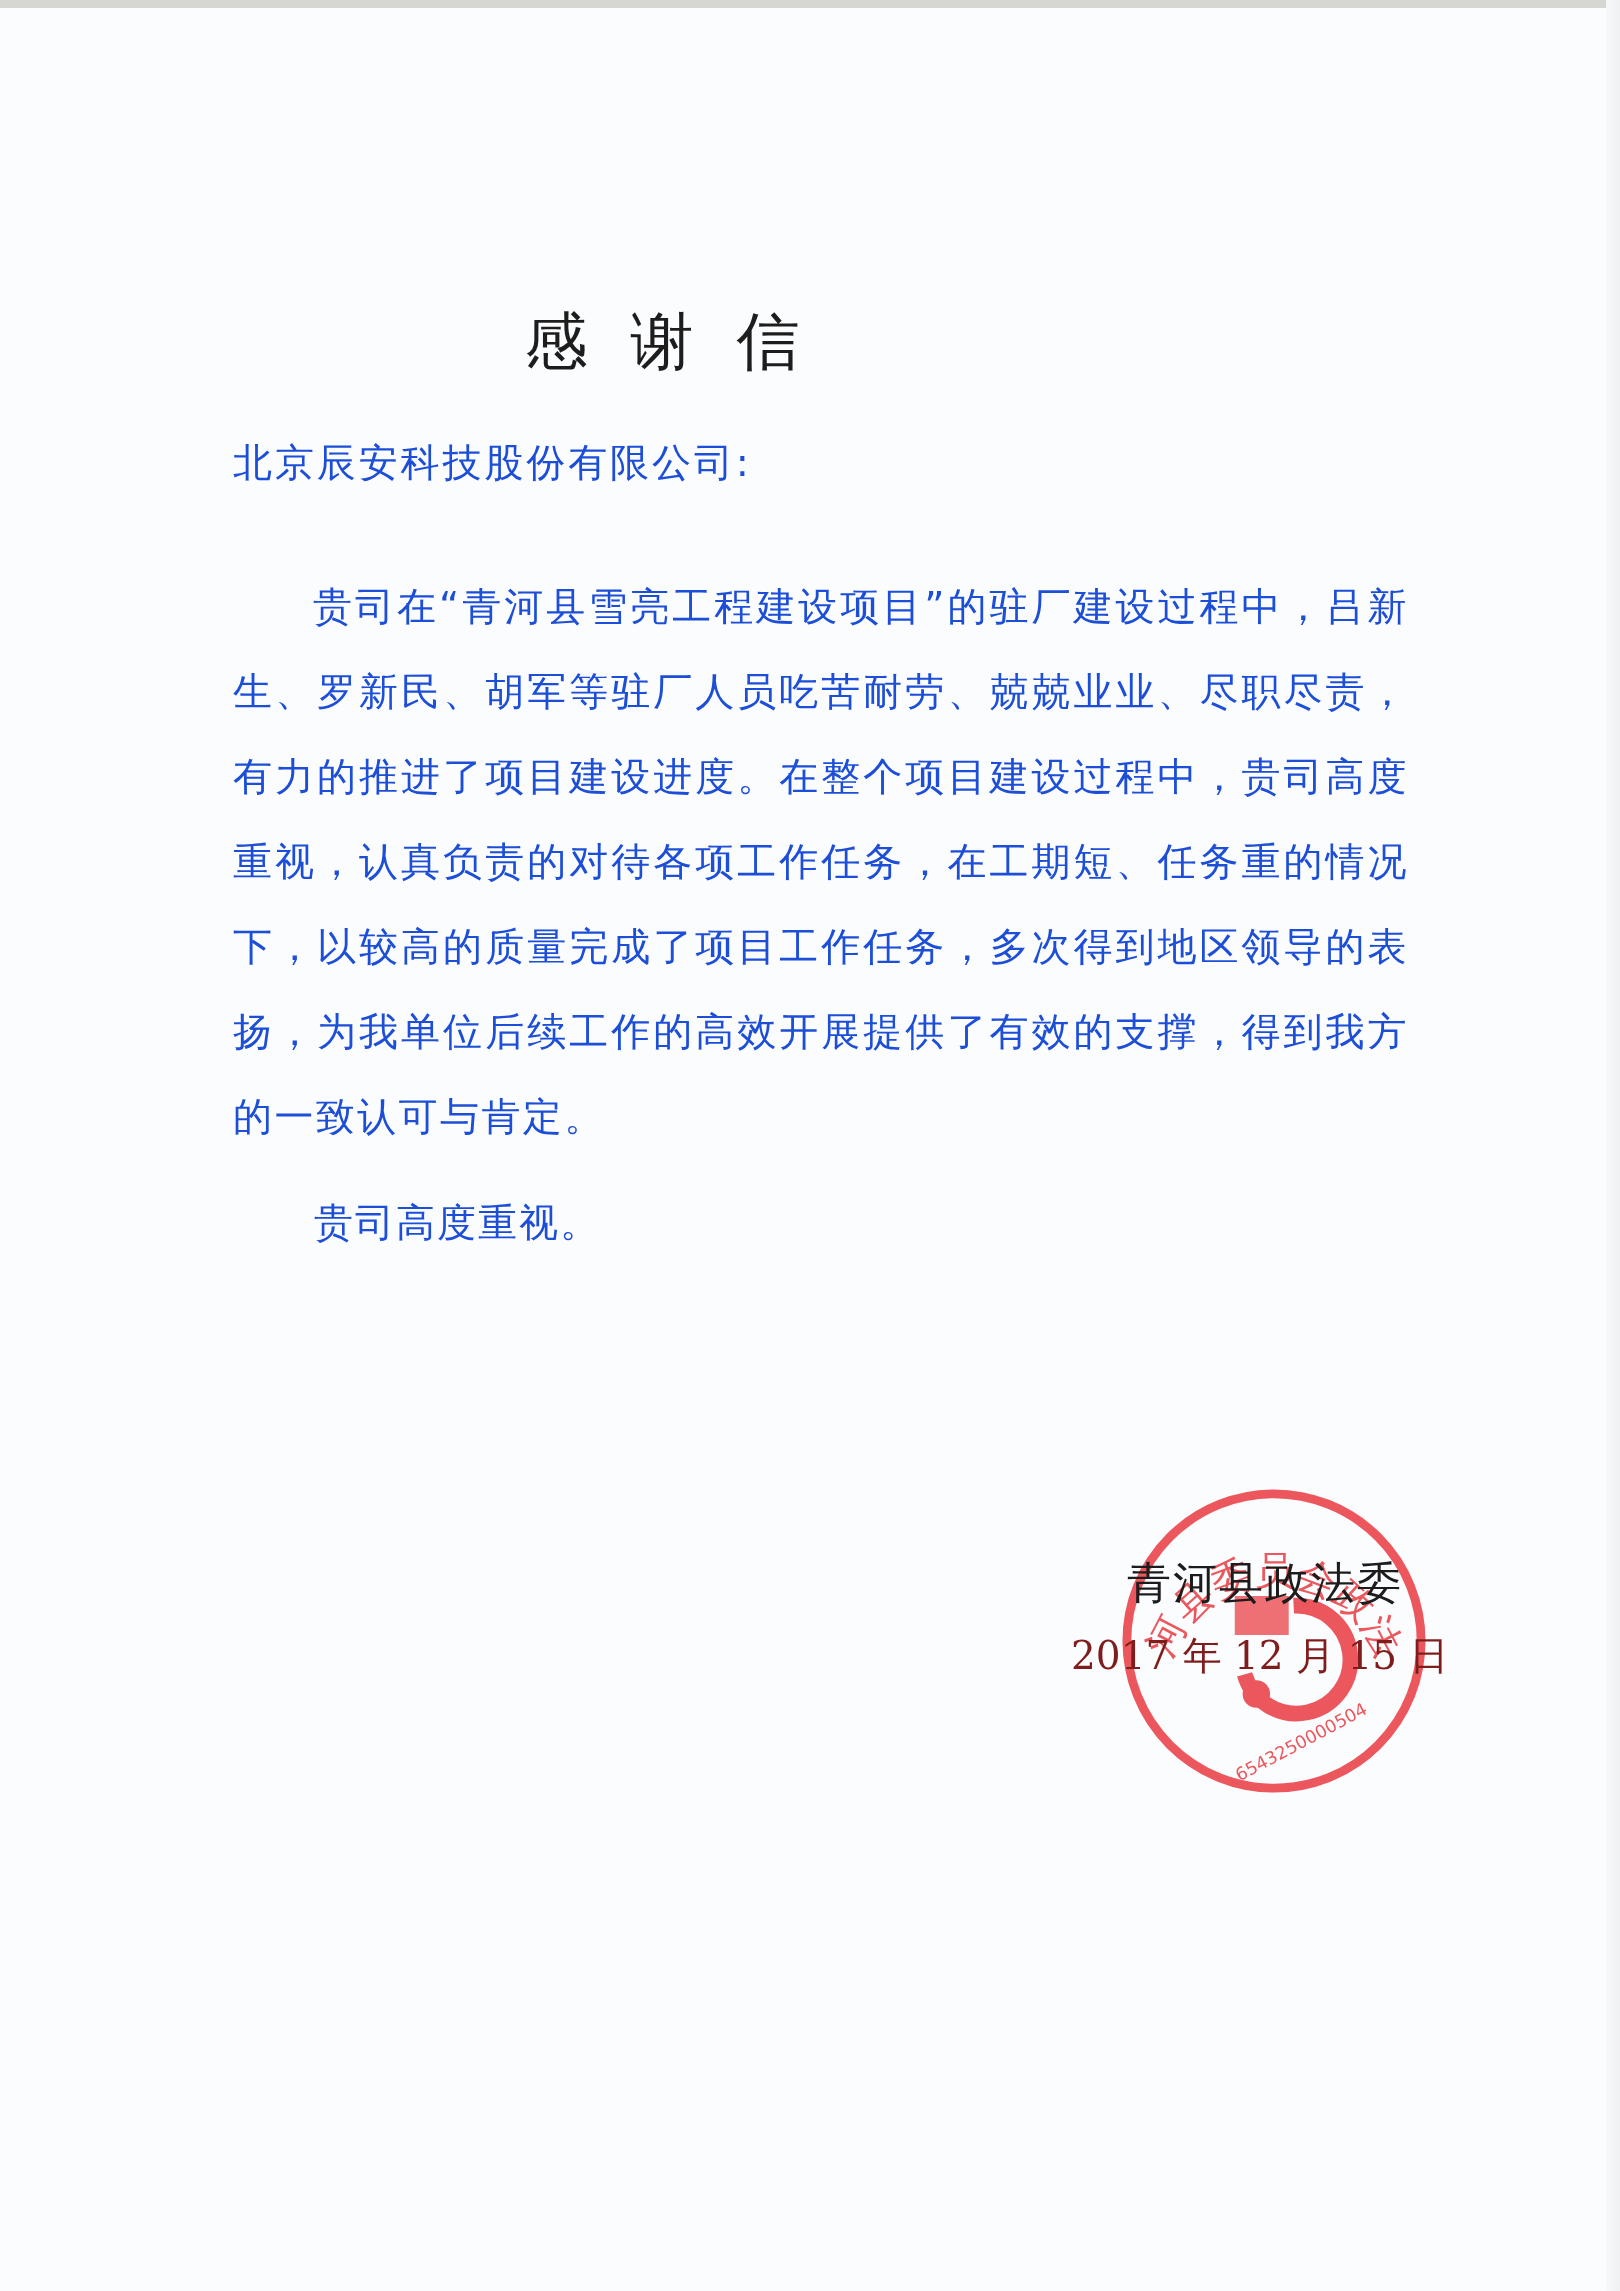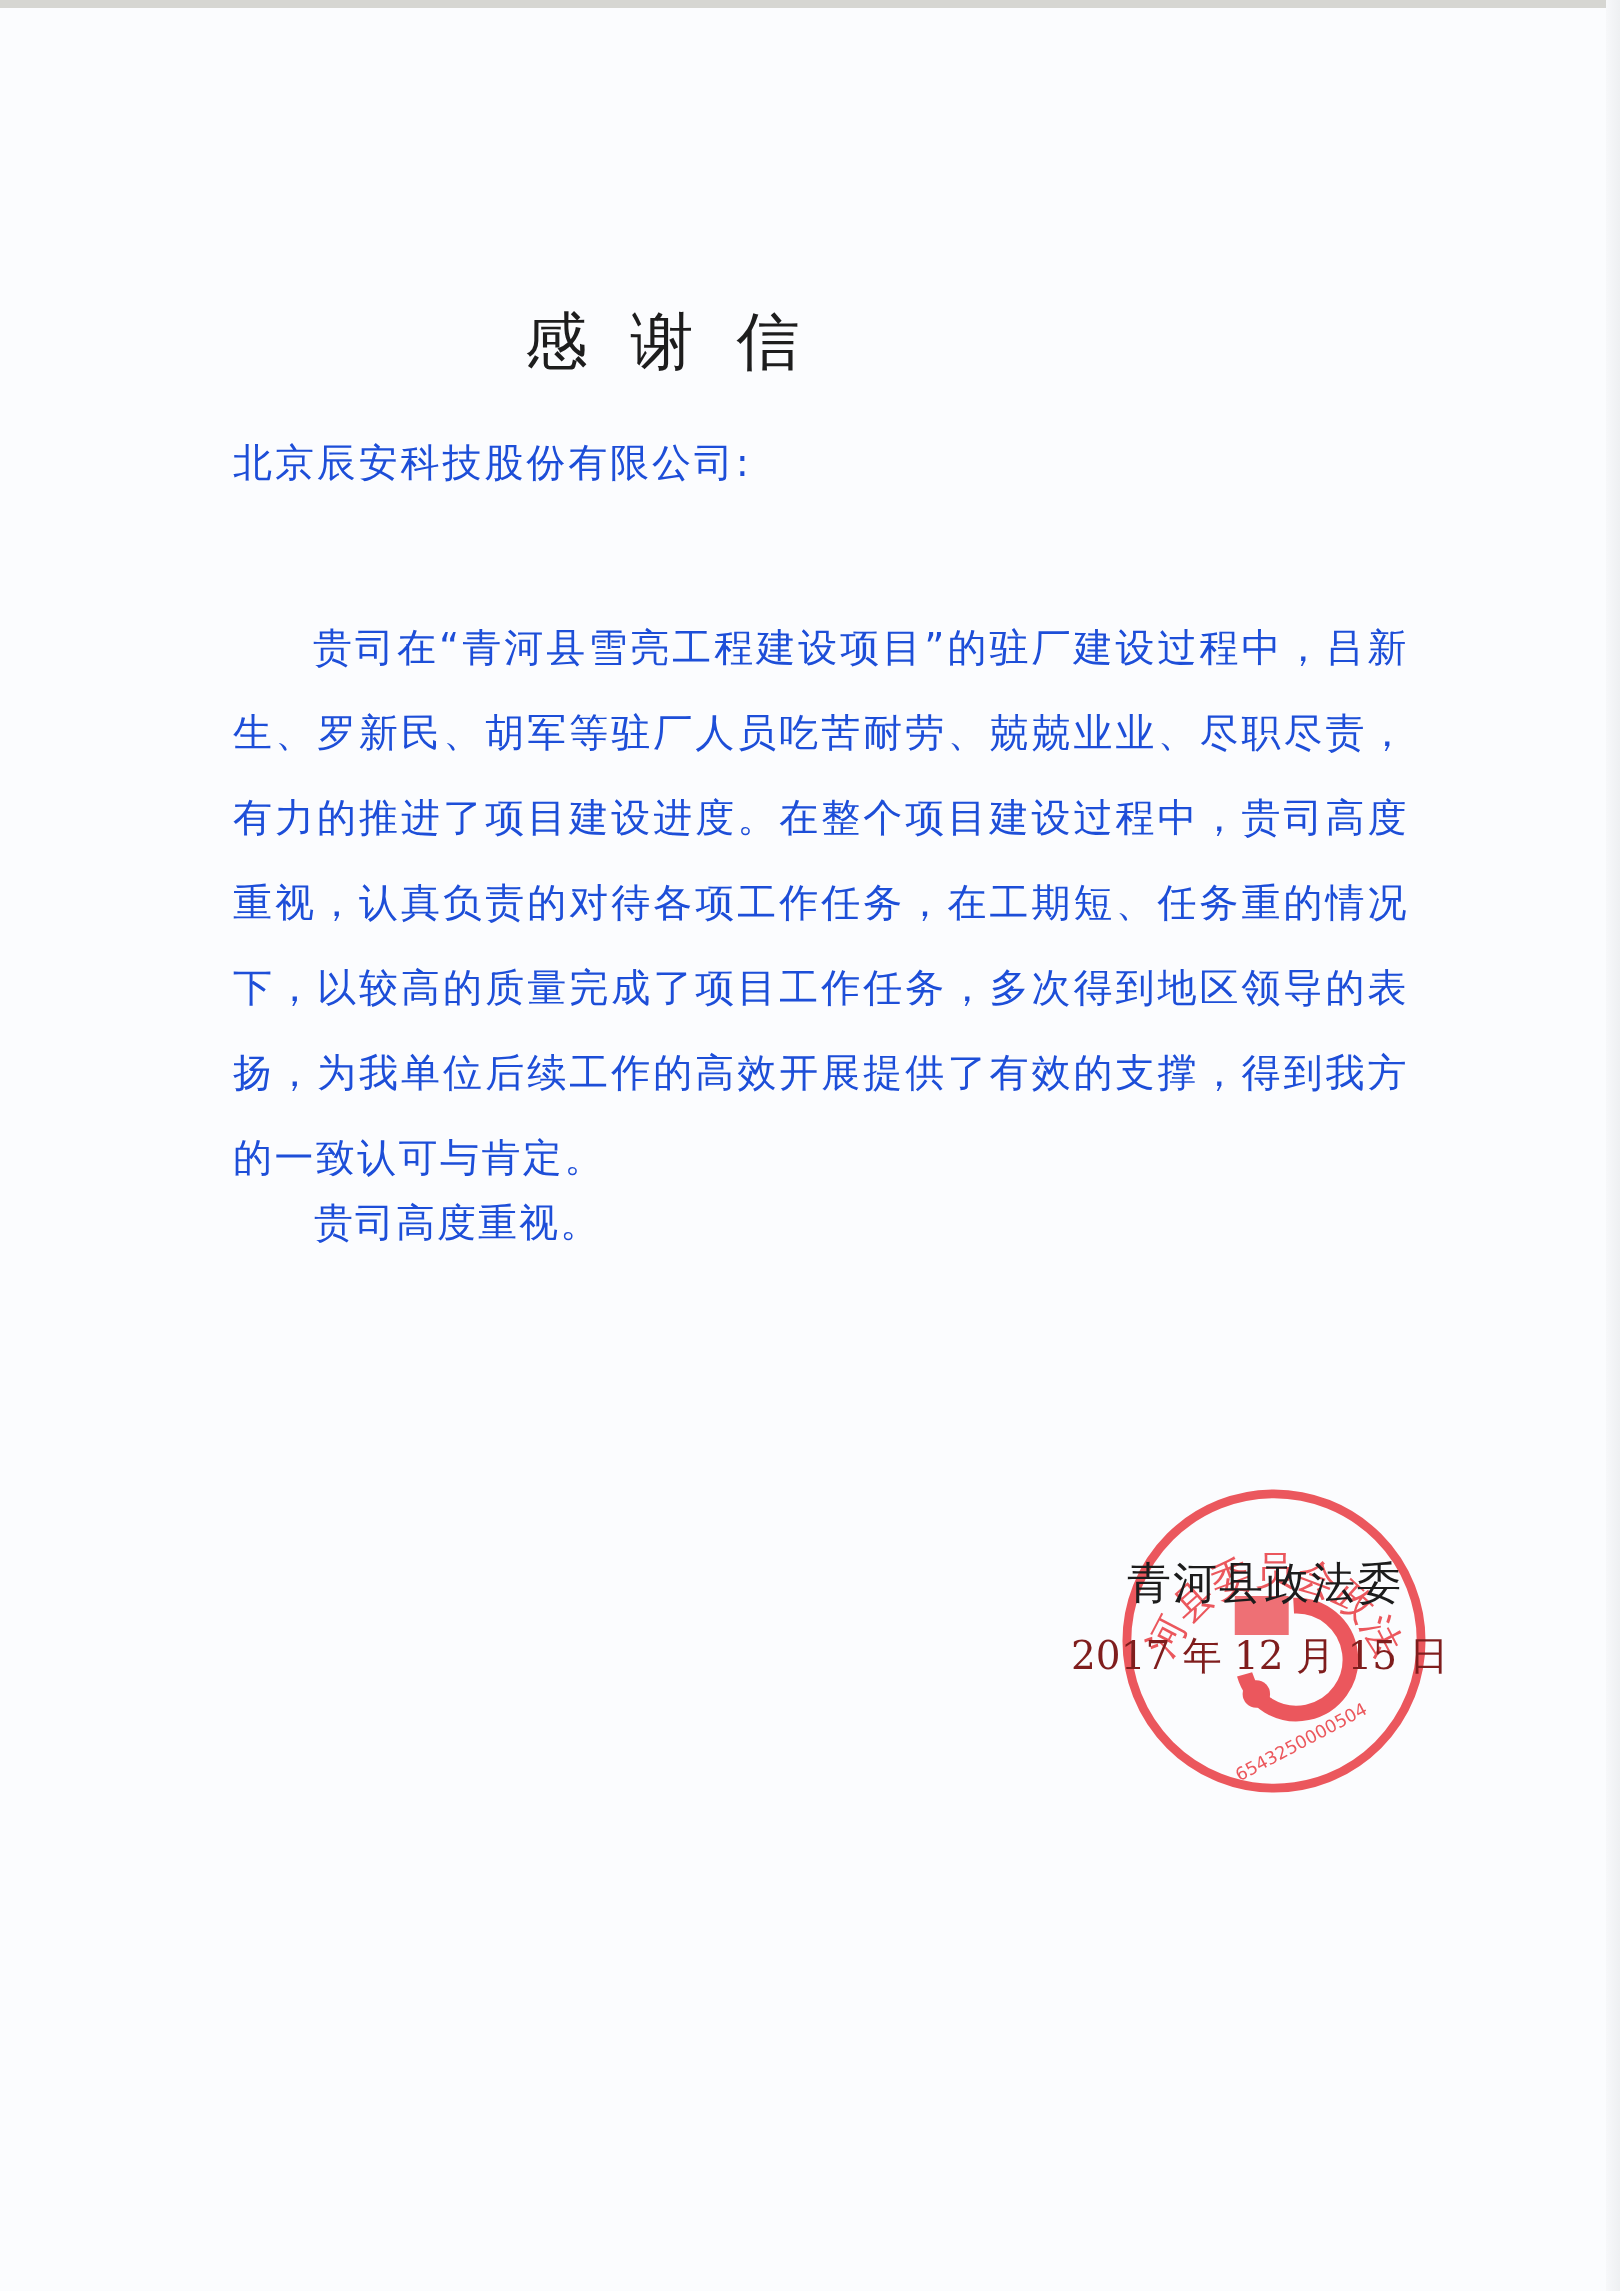--- a/index.html
+++ b/index.html
@@ -15,21 +15,21 @@
     position:absolute; left:0; width:1324px; top:257px; text-align:center;
     font-size:63px; letter-spacing:43px; text-indent:43px; color:#1d1d1d;
     font-family: "DejaVu Sans", sans-serif; font-weight:normal;
   }
   .text {
     font-family: "DejaVu Sans", sans-serif;
     font-size:39px; color:#1d4ed8;
   }
   .salutation { position:absolute; left:233px; top:436px; letter-spacing:2.9px; }
   .body {
-    position:absolute; left:233px; top:605px; width:1176px;
+    position:absolute; left:233px; top:564px; width:1176px;
     line-height:85px; text-indent:80px; letter-spacing:2.4px;
     text-align:justify;
   }
   .closing { position:absolute; left:314px; top:1196px; letter-spacing:2px; }
   .sign-org {
     position:absolute; left:1127px; top:1554px;
     font-family:Liberation Mono, monospace; font-size:44px; letter-spacing:2px; color:#1c1c1c; z-index:3;
   }
   .sign-date {
     position:absolute; left:1071px; top:1629px;

